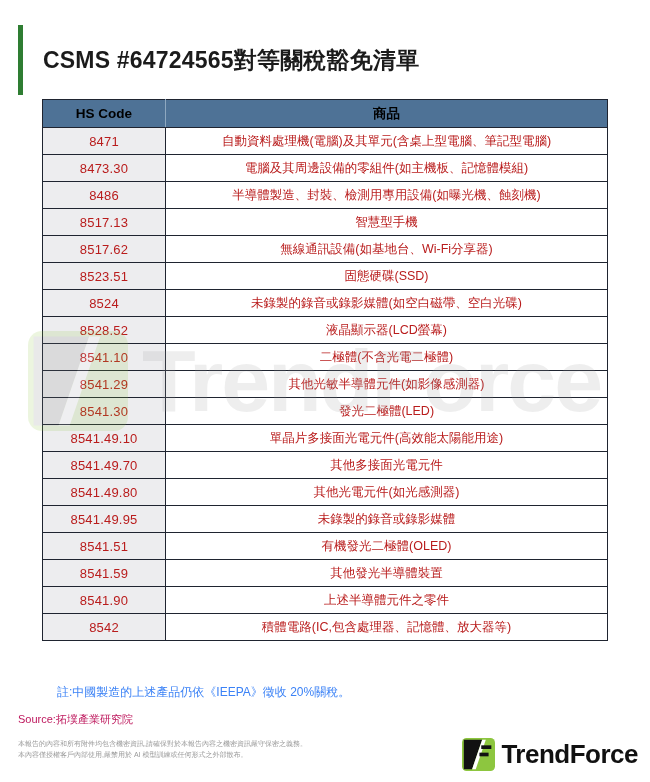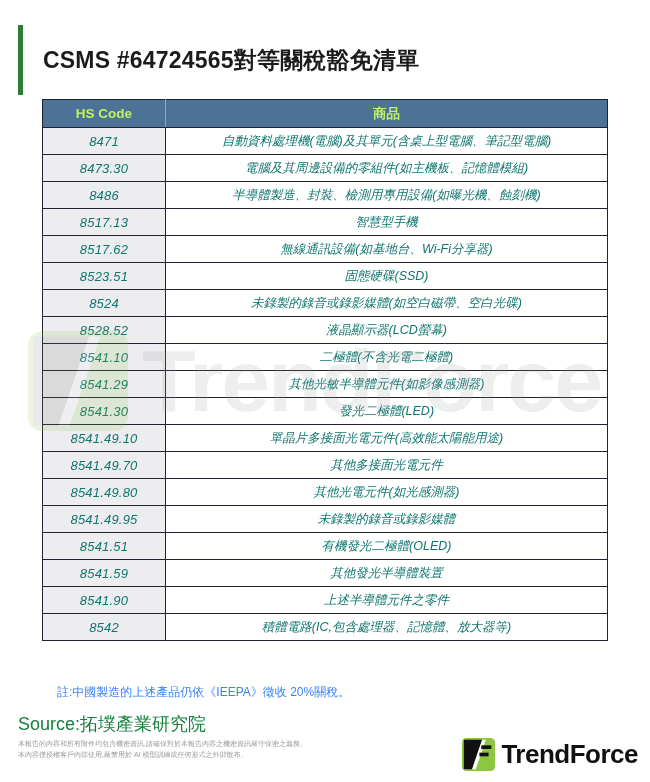--- a/index.html
+++ b/index.html
@@ -45,30 +45,30 @@
     table-layout: fixed;
     z-index: 2;
   }
   .tariff-table th, .tariff-table td {
     border: 1px solid #1f2430;
     text-align: center;
     vertical-align: middle;
   }
   .tariff-table thead th {
     background: #4e7296;
-    color: #bef264;
+    color: #000000;
     font-size: 13.5px;
     font-weight: bold;
     height: 28px;
     border-color: #1f2430;
   }
   .tariff-table thead th.col-code { border-right-color: #8ea8c0; }
   .tariff-table thead th.col-product { border-left-color: #8ea8c0; }
   .col-code { width: 123px; }
-  .tariff-table td { height: 27px; font-size: 12.5px; color: #0f766e; font-style: italic; }
+  .tariff-table td { height: 27px; font-size: 12.5px; color: #b91c1c; }
   .tariff-table td.col-code {
     background: #ededef;
     font-size: 13px;
     letter-spacing: 0.2px;
   }
   .tariff-table td.col-product { background: #ffffff; }
 
   
   .watermark {
     position: absolute;
@@ -96,22 +96,22 @@
     top: 684px;
     left: 57px;
     font-size: 12px;
     color: #3b82f6;
     z-index: 2;
   }
   .source {
     position: absolute;
     top: 712px;
     left: 18px;
-    font-size: 18px;
-    color: #15803d;
+    font-size: 11px;
+    color: #be185d;
     z-index: 2;
   }
   .disclaimer {
     position: absolute;
     top: 738px;
     left: 18px;
     font-size: 7px;
     line-height: 11px;
     color: #9a9a9a;
     z-index: 2;

